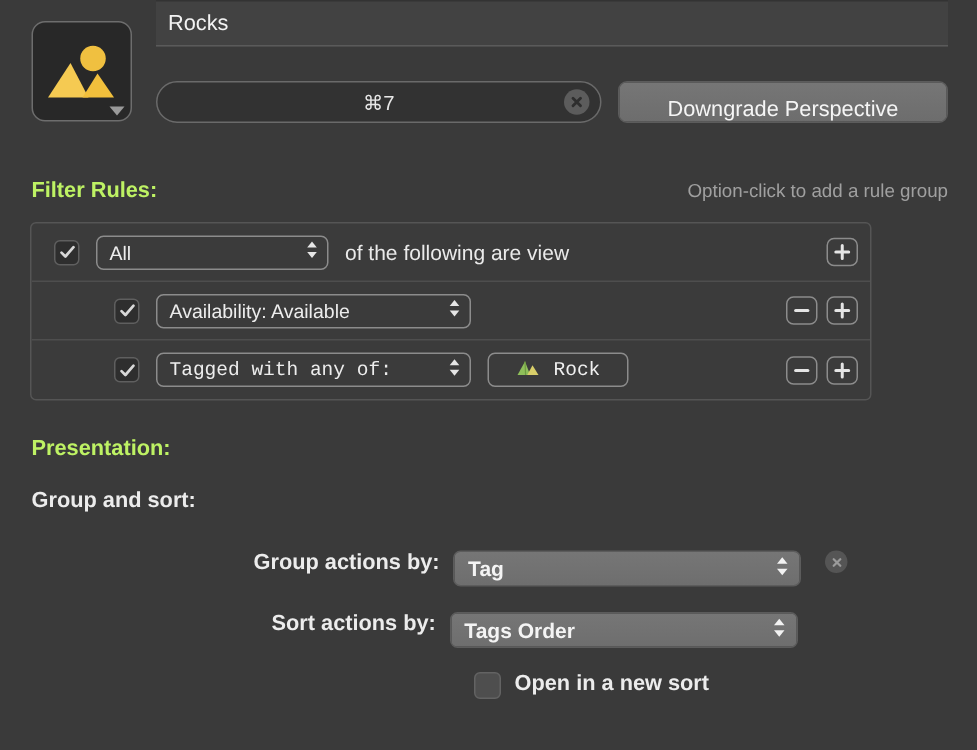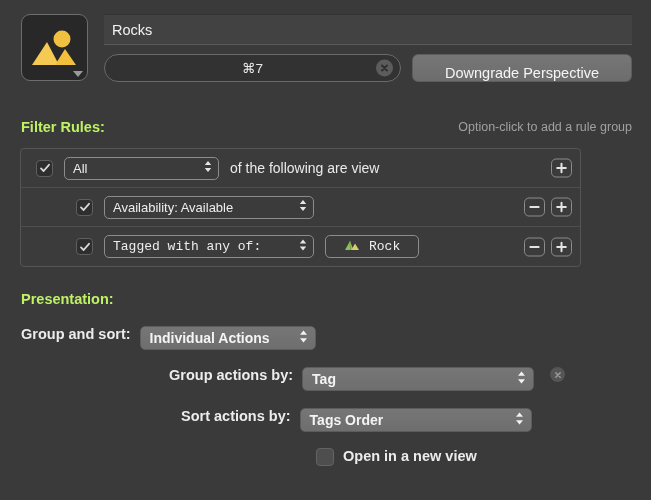--- a/index.html
+++ b/index.html
@@ -24,21 +24,21 @@
   .icon-well svg { display: block; }
   .icon-disclosure {
     position: absolute; right: 4px; bottom: 3px;
     width: 0; height: 0;
     border-left: 5px solid transparent;
     border-right: 5px solid transparent;
     border-top: 6px solid #9a9a9a;
   }
 
   .name-field {
-    position: absolute; left: 104px; top: 14px;
+    position: absolute; left: 104px; top: 0;
     width: 528px; height: 31px;
     background: #424242;
     border: none;
     border-bottom: 1px solid #5a5a5a;
     border-top: 1px solid #333;
     display: flex; align-items: center;
     padding-left: 8px;
     color: #f2f2f2; font-size: 14.5px;
   }
 
@@ -326,29 +326,20 @@
         </span>
       </span>
     </div>
 
   </div>
 
   <div class="section-label" id="lbl-pres">Presentation:</div>
 
   <div class="row" id="row-groupsort">
     <span class="field-label">Group and sort:</span>
-    <span class="popup-filled" style="width:176px;">
-      <span>Individual Actions</span>
-      <span class="chev">
-        <svg width="11" height="16" viewBox="0 0 11 16">
-          <path d="M5.5 2 L9 6.3 L2 6.3 Z" fill="#f2f2f2"></path>
-          <path d="M5.5 14 L9 9.7 L2 9.7 Z" fill="#f2f2f2"></path>
-        </svg>
-      </span>
-    </span>
   </div>
 
   <div class="row" id="row-groupby">
     <span class="field-label">Group actions by:</span>
     <span class="popup-filled wide-popup">
       <span>Tag</span>
       <span class="chev">
         <svg width="11" height="16" viewBox="0 0 11 16">
           <path d="M5.5 2 L9 6.3 L2 6.3 Z" fill="#f2f2f2"></path>
           <path d="M5.5 14 L9 9.7 L2 9.7 Z" fill="#f2f2f2"></path>
@@ -370,16 +361,16 @@
         <svg width="11" height="16" viewBox="0 0 11 16">
           <path d="M5.5 2 L9 6.3 L2 6.3 Z" fill="#f2f2f2"></path>
           <path d="M5.5 14 L9 9.7 L2 9.7 Z" fill="#f2f2f2"></path>
         </svg>
       </span>
     </span>
   </div>
 
   <div class="row" id="row-newview">
     <span class="cb-empty"></span>
-    <span class="field-label">Open in a new view</span>
+    <span class="field-label">Open in a new sort</span>
   </div>
 
 </div>
 
 </body></html>

